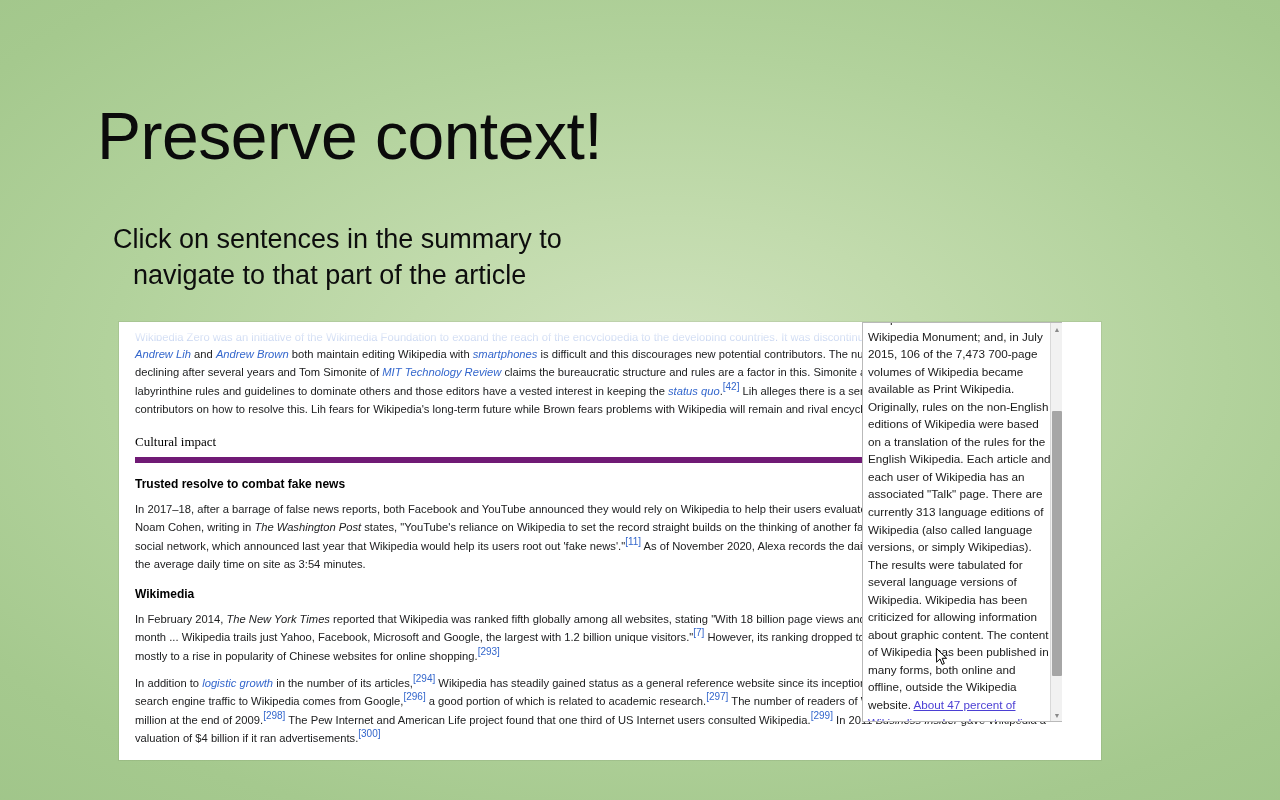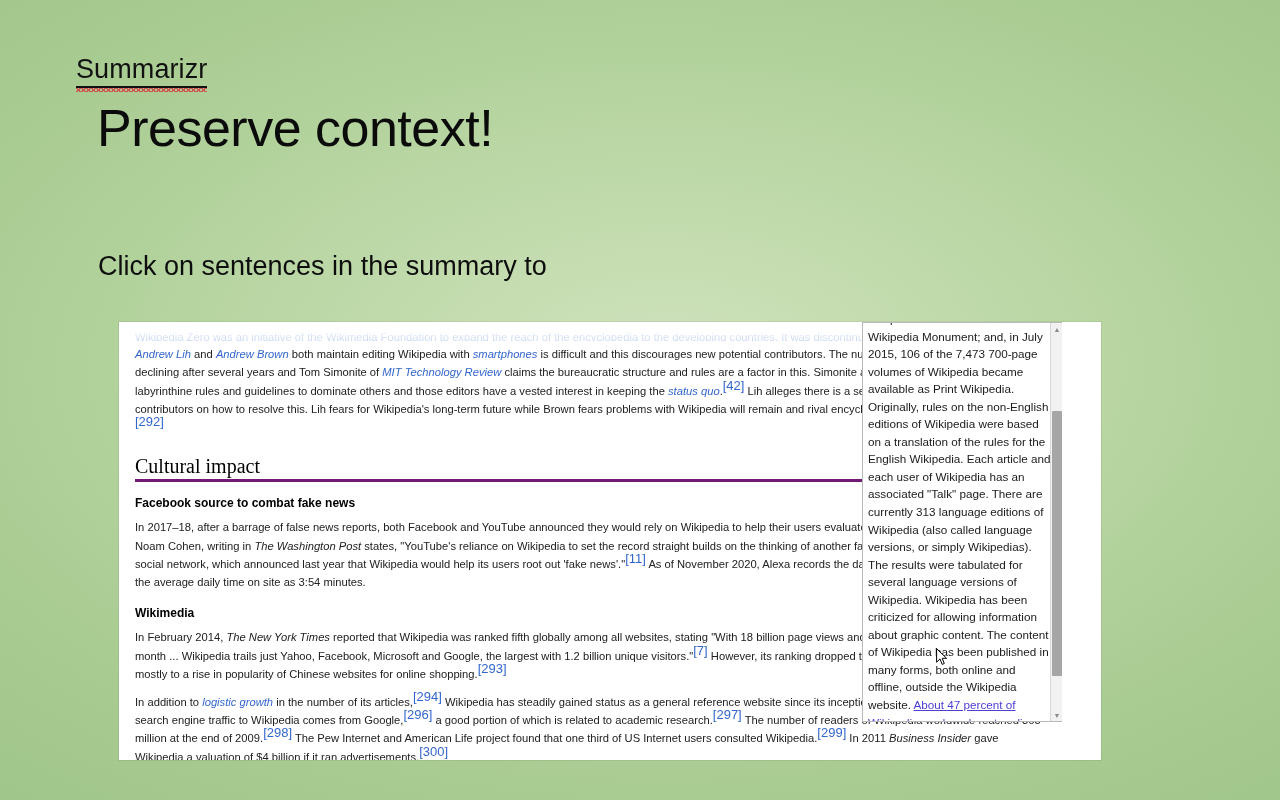--- a/index.html
+++ b/index.html
@@ -44,38 +44,37 @@
       linear-gradient(-45deg, transparent 40%, #d24a4a 40%, #d24a4a 60%, transparent 60%);
     background-size: 5px 4px;
     background-repeat: repeat-x;
     opacity: .9;
   }
 
   .headline {
     position: absolute;
     left: 97px;
     top: 100px;
-    font-size: 52px;
+    font-size: 66px;
     color: #0b0b0b;
     font-family: "Liberation Sans", sans-serif;
     line-height: 1.1;
     letter-spacing: -0.5px;
     white-space: nowrap;
   }
 
   .subline {
     position: absolute;
-    left: 98px;
+    left: 113px;
     top: 222px;
     font-size: 27px;
     color: #0d0d0d;
     line-height: 1.32;
     font-family: "Liberation Sans", sans-serif;
     width: 560px;
-    margin-top: 27px;
   }
   .subline .l2 { display: block; padding-left: 20px; }
 
   
   #shot {
     position: absolute;
     left: 119px;
     top: 322px;
     width: 982px;
     height: 438px;
@@ -89,42 +88,42 @@
     width: 945px;
     height: 438px;
     padding: 6px 16px 0 16px;
     font-family: "Liberation Sans", sans-serif;
     font-size: 11.2px;
     color: #202122;
     line-height: 1.64;
   }
   #article p { margin: 0 0 9px 0; text-align: left; }
   #article a, .wlink { color: #3366cc; text-decoration: none; font-style: italic; }
-  .ref { color: #3366cc; font-size: 13px; vertical-align: super; line-height: 0; }
+  .ref { color: #3366cc; font-size: 10px; vertical-align: super; line-height: 0; }
   .it { font-style: italic; }
 
   .fadeline {
     color: #3366cc;
     opacity: 0.32;
     white-space: nowrap;
     overflow: hidden;
     height: 13px;
     margin-bottom: 4px;
     -webkit-mask-image: linear-gradient(to bottom, rgba(0,0,0,0) 0%, rgba(0,0,0,.85) 100%);
     mask-image: linear-gradient(to bottom, rgba(0,0,0,0) 0%, rgba(0,0,0,.85) 100%);
   }
 
   h2.sec {
     font-family: "Liberation Serif", serif;
     font-weight: 400;
-    font-size: 20px;
+    font-size: 13px;
     color: #000;
     margin: 16px 0 4px 0;
-    padding-bottom: 0;
-    border-bottom: 3px solid #701a75;
+    padding-bottom: 6px;
+    border-bottom: 6px solid #701a75;
     line-height: 1.3;
   }
   h3.sub {
     font-family: "Liberation Sans", sans-serif;
     font-weight: bold;
     font-size: 12px;
     color: #000;
     margin: 14px 0 7px 0;
     line-height: 1.3;
   }
@@ -197,39 +196,39 @@
     width: 12px;
     height: 18px;
     pointer-events: none;
   }
 </style>
 </head>
 <body>
 
 <div id="slide">
 
-  <div class="deck-title">Summarizr</div>
 
   <div class="headline">Preserve context!</div>
 
   <div class="subline">
     <span class="l1">Click on sentences in the summary to</span>
+    <span class="l2">navigate to that part of the article</span>
   </div>
 
   <div id="shot">
 
     <div id="article">
 
       <div class="fadeline">Wikipedia Zero was an initiative of the Wikimedia Foundation to expand the reach of the encyclopedia to the developing countries.    It was discontinued in</div>
 
       <p><span class="wlink">Andrew Lih</span><span> and </span><span class="wlink">Andrew Brown</span><span> both maintain editing Wikipedia with </span><span class="wlink">smartphones</span><span> is difficult and this discourages new potential contributors. The number of Wikipedia editors has been declining after several years and Tom Simonite of </span><span class="wlink it">MIT Technology Review</span><span> claims the bureaucratic structure and rules are a factor in this. Simonite alleges some </span><span class="wlink">Wikipedians</span><span> use the labyrinthine rules and guidelines to dominate others and those editors have a vested interest in keeping the </span><span class="wlink">status quo</span><span>.</span><sup class="ref">[42]</sup><span> Lih alleges there is a serious disagreement among existing contributors on how to resolve this. Lih fears for Wikipedia's long-term future while Brown fears problems with Wikipedia will remain and rival encyclopedias will not replace it.</span><sup class="ref">[291][292]</sup></p>
 
       <h2 class="sec">Cultural impact</h2>
 
-      <h3 class="sub">Facebook source to combat fake news</h3>
+      <h3 class="sub">Trusted resolve to combat fake news</h3>
 
       <p><span>In 2017–18, after a barrage of false news reports, both Facebook and YouTube announced they would rely on Wikipedia to help their users evaluate reports and reject false news. Noam Cohen, writing in </span><span class="it">The Washington Post</span><span> states, "YouTube's reliance on Wikipedia to set the record straight builds on the thinking of another fact-challenged platform, the Facebook social network, which announced last year that Wikipedia would help its users root out 'fake news'."</span><sup class="ref">[11]</sup><span> As of November 2020, Alexa records the daily pageviews per visitor as 3.03 and the average daily time on site as 3:54 minutes.</span></p>
 
       <h3 class="sub">Wikimedia</h3>
 
       <p><span>In February 2014, </span><span class="it">The New York Times</span><span> reported that Wikipedia was ranked fifth globally among all websites, stating "With 18 billion page views and nearly 500 million unique visitors a month ... Wikipedia trails just Yahoo, Facebook, Microsoft and Google, the largest with 1.2 billion unique visitors."</span><sup class="ref">[7]</sup><span> However, its ranking dropped to 13th globally by June 2020 due mostly to a rise in popularity of Chinese websites for online shopping.</span><sup class="ref">[293]</sup></p>
 
       <p><span>In addition to </span><span class="wlink">logistic growth</span><span> in the number of its articles,</span><sup class="ref">[294]</sup><span> Wikipedia has steadily gained status as a general reference website since its inception in 2001.</span><sup class="ref">[295]</sup><span> About 50 percent of search engine traffic to Wikipedia comes from Google,</span><sup class="ref">[296]</sup><span> a good portion of which is related to academic research.</span><sup class="ref">[297]</sup><span> The number of readers of Wikipedia worldwide reached 365 million at the end of 2009.</span><sup class="ref">[298]</sup><span> The Pew Internet and American Life project found that one third of US Internet users consulted Wikipedia.</span><sup class="ref">[299]</sup><span> In 2011 </span><span class="it">Business Insider</span><span> gave Wikipedia a valuation of $4 billion if it ran advertisements.</span><sup class="ref">[300]</sup></p>
 
       <p><span>According to "Wikipedia Readership Survey 2011", the average age of Wikipedia readers is 36, with a rough parity between genders. Almost half of Wikipedia readers visit the site more than five times a month, and a similar number of readers specifically look for Wikipedia in search engine results. </span></p>

